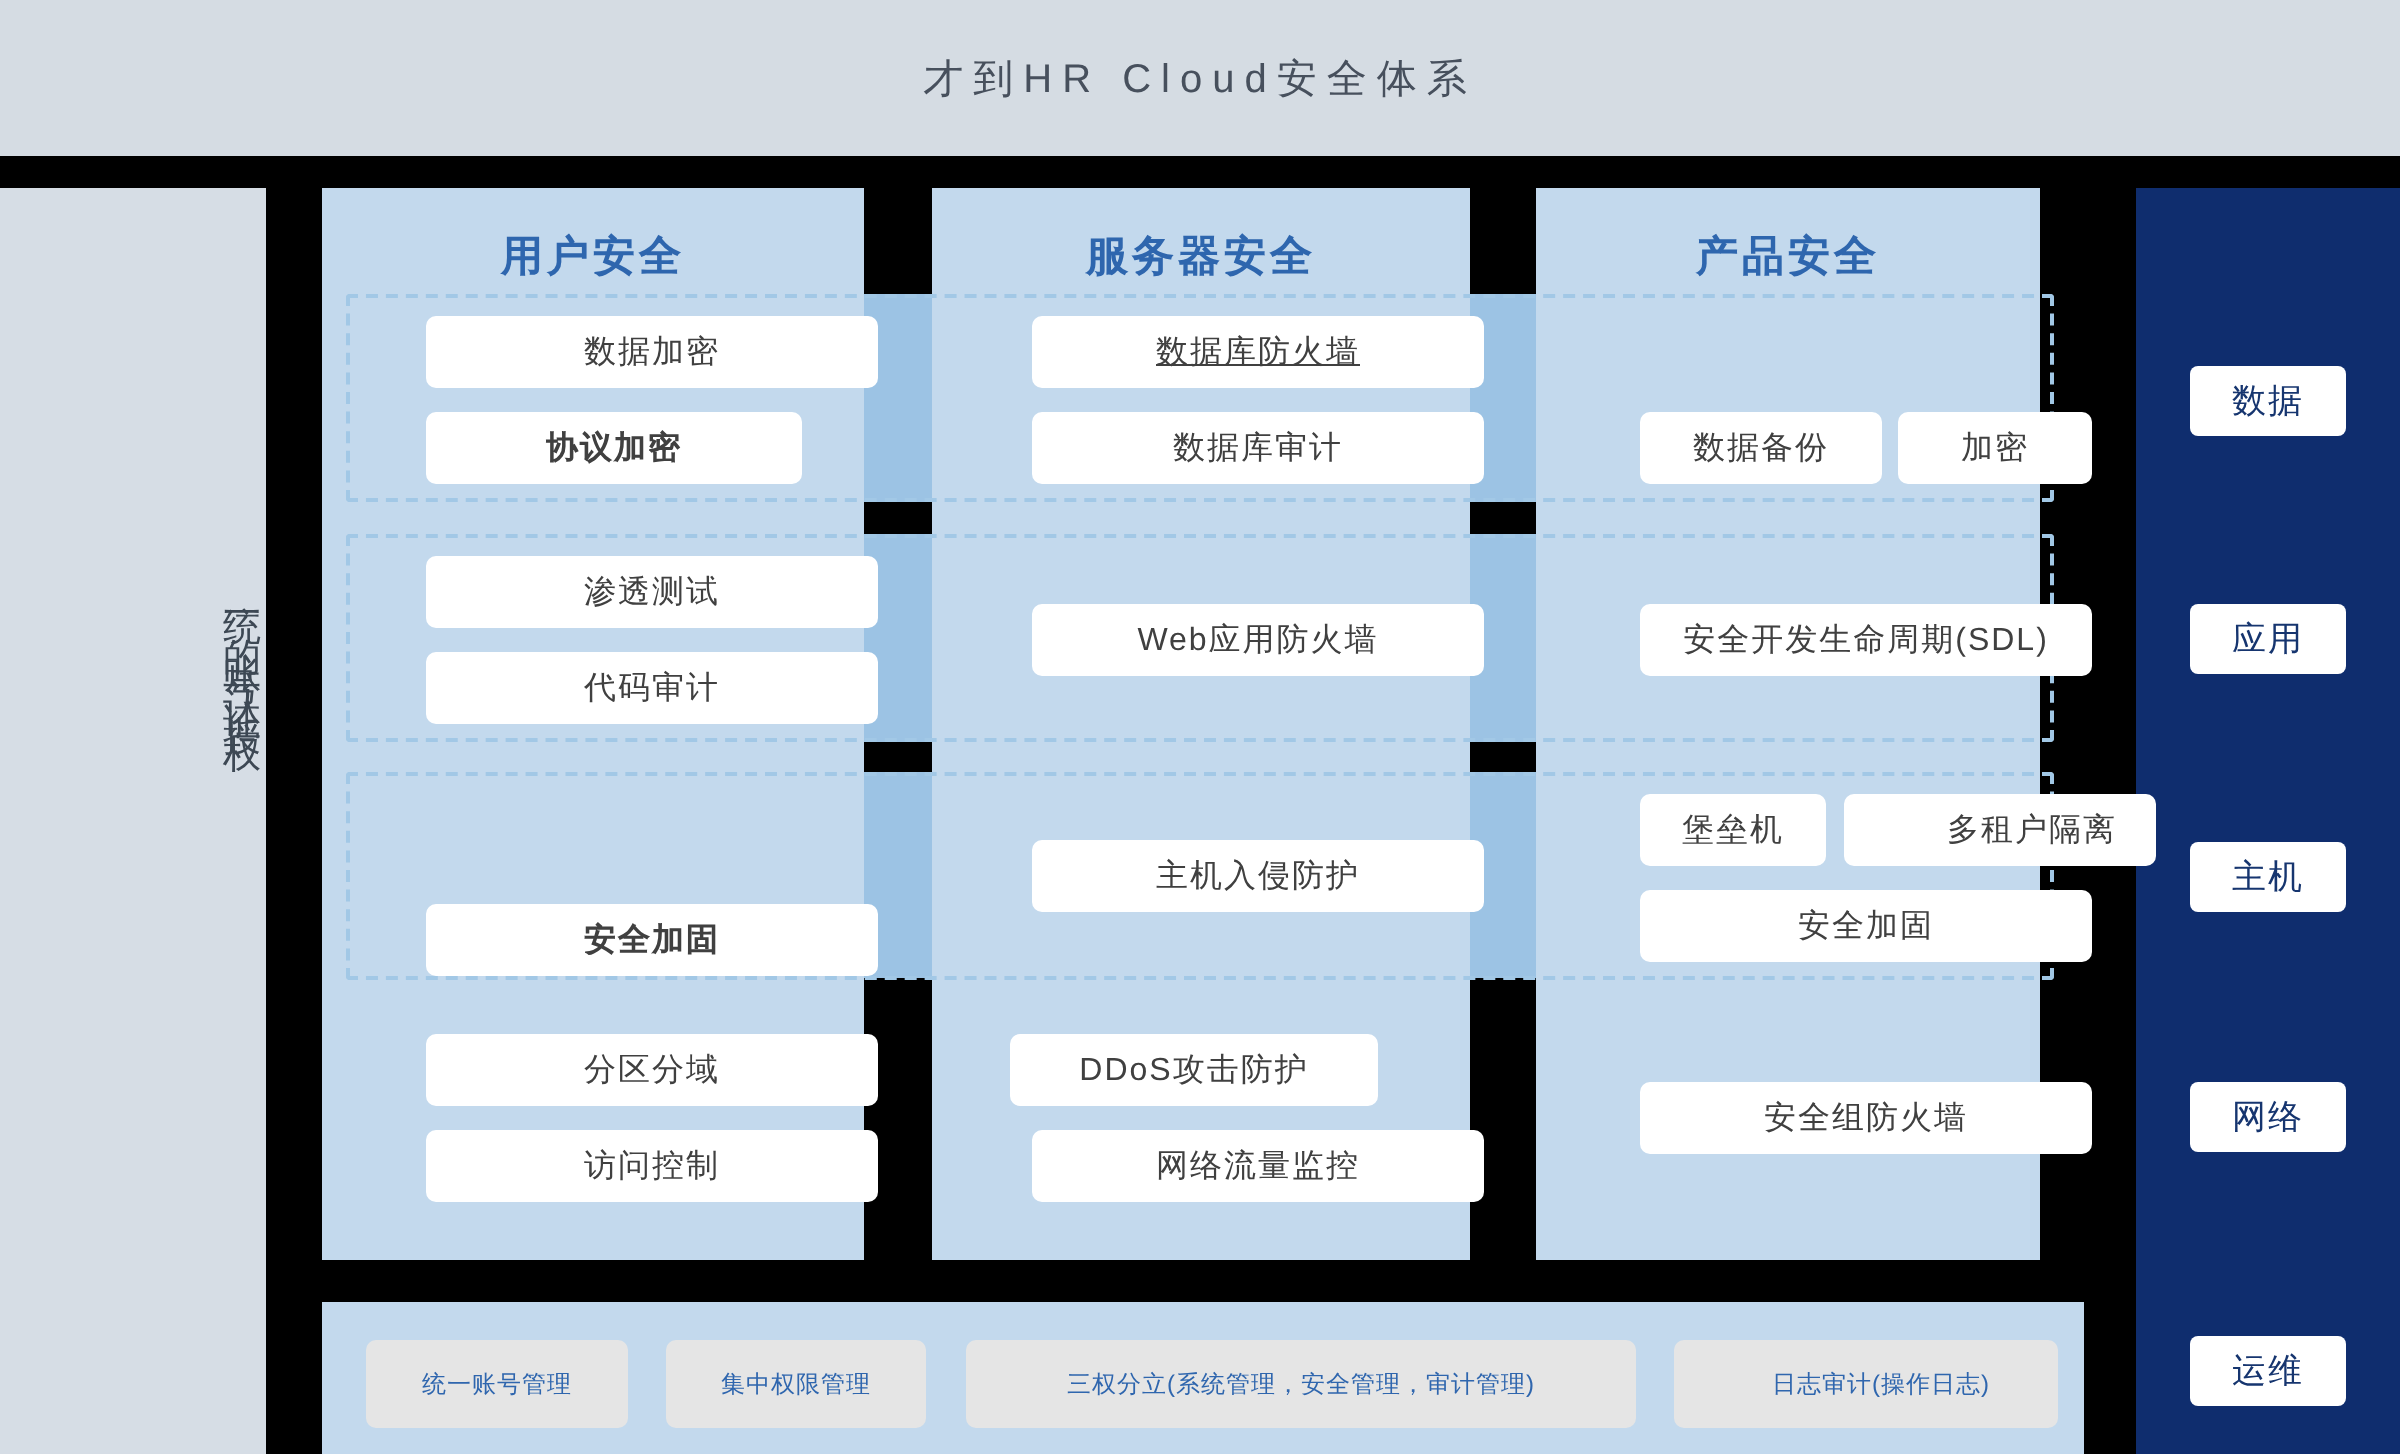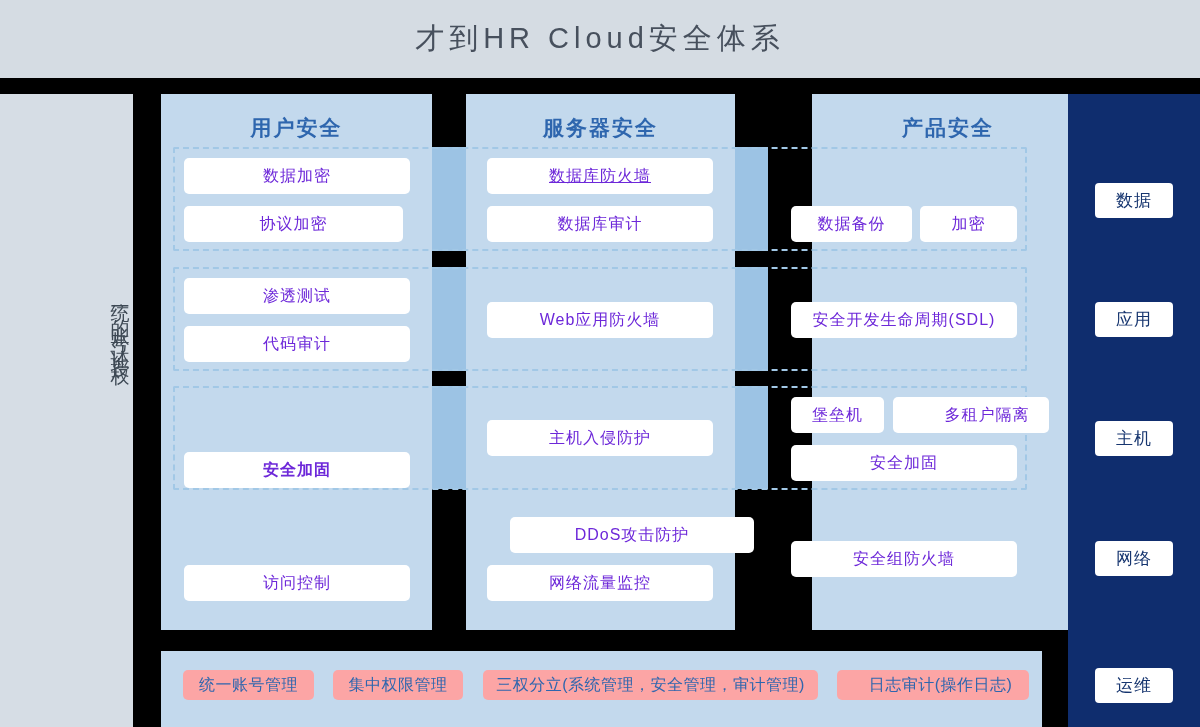--- a/index.html
+++ b/index.html
@@ -1,51 +1,51 @@
 <!DOCTYPE html>
 <html><head>
 <meta charset="utf-8">
 <style>
   html,body{margin:0;padding:0;background:#000;}
   body{font-family:"Liberation Sans","DejaVu Sans",sans-serif;}
   .stage{position:relative;width:1200px;height:727px;background:#000;overflow:hidden;}
 
   .header{position:absolute;left:0;top:0;width:1200px;height:78px;background:#d5dce3;
           display:flex;align-items:center;justify-content:center;}
-  .header .title{font-size:29px;font-weight:500;color:#47505d;letter-spacing:5px;}
+  .header .title{font-size:20px;font-weight:500;color:#47505d;letter-spacing:5px;}
 
   .left-rail{position:absolute;left:0;top:94px;width:133px;height:633px;background:#d6dde5;}
   .left-rail .vtext{position:absolute;left:0;top:194px;width:133px;display:flex;justify-content:center;
           writing-mode:vertical-rl;text-orientation:upright;letter-spacing:8px;
           font-size:19px;color:#3d4854;}
 
   .col{position:absolute;top:94px;height:536px;background:#c3d9ed;}
   .col1{left:161px;width:271px;}
   .col2{left:466px;width:269px;}
-  .col3{left:812px;width:272px;}
+  .col3{left:768px;width:252px;}
   .col-title{margin-top:20px;text-align:center;font-size:21px;font-weight:600;
           color:#2e66ae;letter-spacing:2px;}
 
   .bridge{position:absolute;background:#9cc3e4;}
   .dash{position:absolute;left:173px;width:854px;height:104px;box-sizing:border-box;
           border:2px dashed #a2c8e6;border-radius:2px;z-index:5;}
 
   .chip{position:absolute;height:36px;background:#fff;border-radius:5px;z-index:6;
           display:flex;align-items:center;justify-content:center;
-          font-size:16px;color:#6d28d9;letter-spacing:1px;}
+          font-size:16px;color:#404040;letter-spacing:1px;margin-left:29px;}
 
   .right-rail{position:absolute;left:1068px;top:94px;width:132px;height:633px;background:#0f2d6e;}
   .rail-chip{position:absolute;left:27px;width:78px;height:35px;background:#fff;border-radius:4px;
           display:flex;align-items:center;justify-content:center;
           font-size:17px;font-weight:500;color:#16356f;letter-spacing:1px;}
 
   .bottom-bar{position:absolute;left:161px;top:651px;width:881px;height:76px;background:#c3d9ed;}
-  .bottom-chip{position:absolute;top:19px;height:30px;background:#fca5a5;border-radius:5px;
+  .bottom-chip{position:absolute;top:19px;height:44px;background:#e5e5e5;border-radius:5px;
           display:flex;align-items:center;justify-content:center;
-          font-size:16px;color:#2f66ae;letter-spacing:0.5px;}
+          font-size:12px;color:#2f66ae;letter-spacing:0.5px;}
 </style>
 </head>
 <body>
 
 <div class="stage">
 
   <div class="header">
     <div class="title">才到HR Cloud安全体系</div>
   </div>
 
@@ -68,31 +68,32 @@
   </div>
   <div class="col col3">
     <div class="col-title">产品安全</div>
   </div>
 
   <div class="dash" style="top:147px;"></div>
   <div class="dash" style="top:267px;"></div>
   <div class="dash" style="top:386px;"></div>
 
   <div class="chip" style="left:184px;top:158px;width:226px;">数据加密</div>
-  <div class="chip" style="left:184px;top:206px;width:219px;">协议加密</div>
+  <div class="chip" style="left:184px;top:206px;width:188px;font-weight:bold;">协议加密</div>
   <div class="chip" style="left:184px;top:278px;width:226px;">渗透测试</div>
   <div class="chip" style="left:184px;top:326px;width:226px;">代码审计</div>
   <div class="chip" style="left:184px;top:452px;width:226px;font-weight:bold;">安全加固</div>
+  <div class="chip" style="left:184px;top:517px;width:226px;">分区分域</div>
   <div class="chip" style="left:184px;top:565px;width:226px;">访问控制</div>
 
   <div class="chip" style="left:487px;top:158px;width:226px;text-decoration:underline;">数据库防火墙</div>
   <div class="chip" style="left:487px;top:206px;width:226px;">数据库审计</div>
   <div class="chip" style="left:487px;top:302px;width:226px;">Web应用防火墙</div>
   <div class="chip" style="left:487px;top:420px;width:226px;">主机入侵防护</div>
-  <div class="chip" style="left:510px;top:517px;width:244px;">DDoS攻击防护</div>
+  <div class="chip" style="left:476px;top:517px;width:184px;">DDoS攻击防护</div>
   <div class="chip" style="left:487px;top:565px;width:226px;">网络流量监控</div>
 
   <div class="chip" style="left:791px;top:206px;width:121px;">数据备份</div>
   <div class="chip" style="left:920px;top:206px;width:97px;">加密</div>
   <div class="chip" style="left:791px;top:302px;width:226px;">安全开发生命周期(SDL)</div>
   <div class="chip" style="left:791px;top:397px;width:93px;">堡垒机</div>
   <div class="chip" style="left:893px;top:397px;width:124px;padding-left:32px;">多租户隔离</div>
   <div class="chip" style="left:791px;top:445px;width:226px;">安全加固</div>
   <div class="chip" style="left:791px;top:541px;width:226px;">安全组防火墙</div>
 

